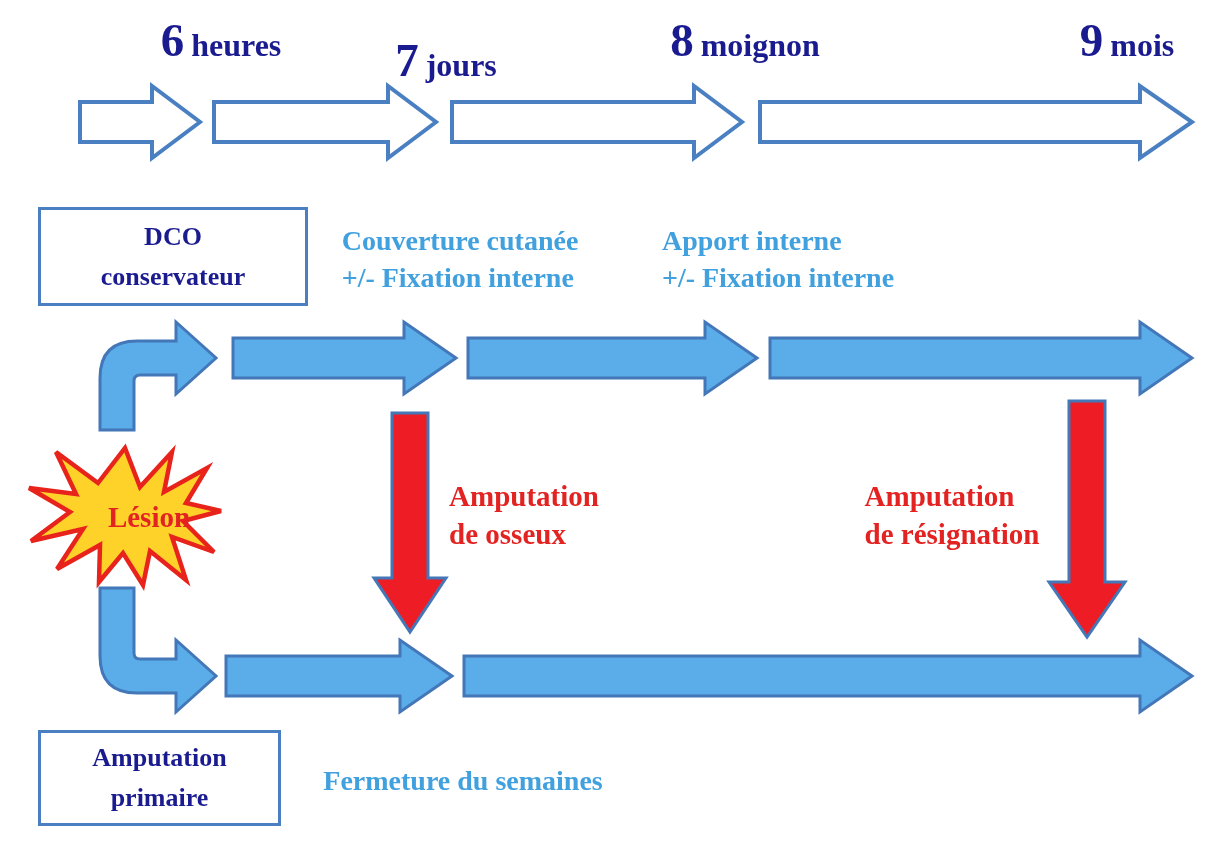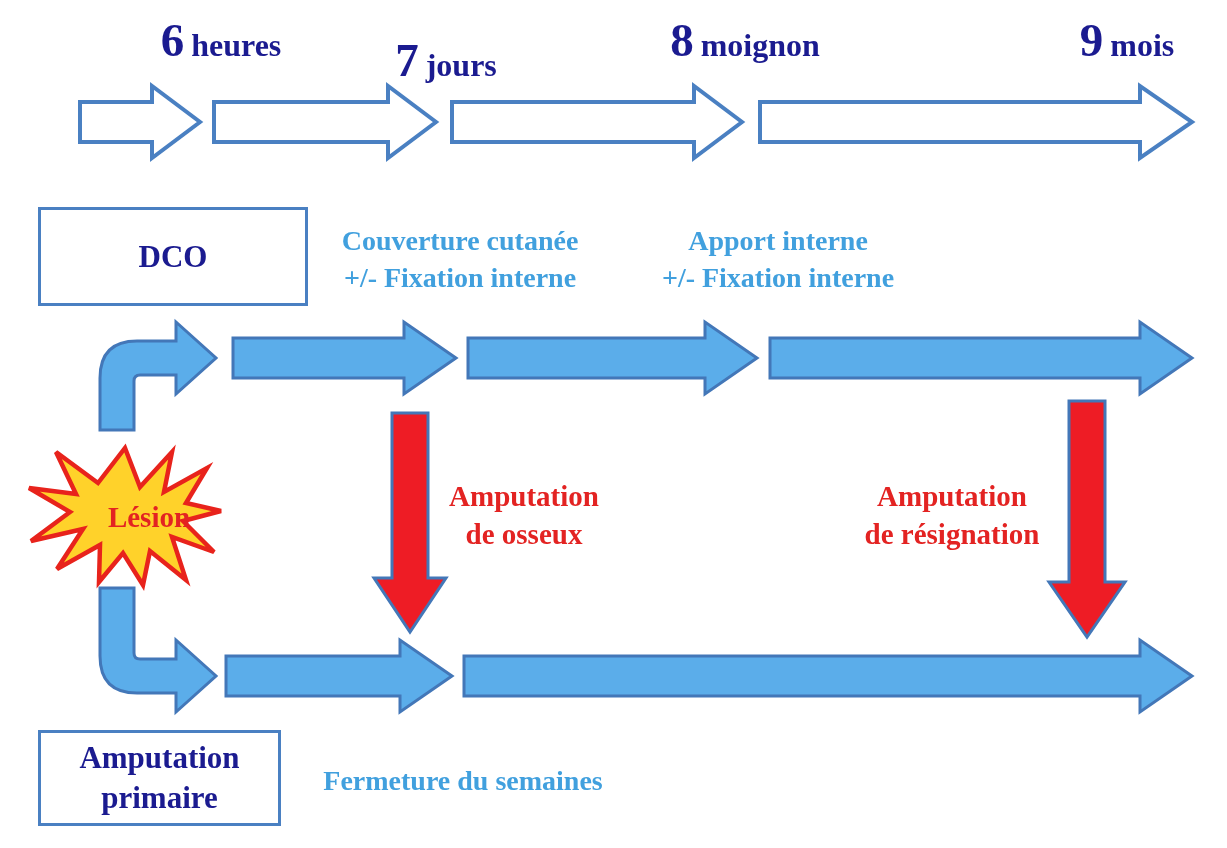--- a/index.html
+++ b/index.html
@@ -13,24 +13,24 @@
   .rarrow{fill:var(--c-red-fill,#ee1c25);stroke:var(--c-arrow-stroke,#4377b8);stroke-width:3;}
   .star{fill:var(--c-star-fill,#ffd22a);stroke:var(--c-star-stroke,#e8231c);stroke-width:4.5;stroke-linejoin:miter;}
 
   
   .milestone{position:absolute;transform:translateX(-50%);color:var(--c-navy,#1b1b90);
              font-weight:bold;white-space:nowrap;line-height:1;}
   .milestone .num{font-size:47px;}
   .milestone .unit{font-size:32px;margin-left:7px;}
 
   .box{position:absolute;background:#fff;border:3px solid var(--c-outline-arrow,#4a80c2);
-       color:var(--c-navy,#1b1b90);font-weight:bold;font-size:31px;line-height:40px;
+       color:var(--c-navy,#1b1b90);font-weight:bold;font-size:26px;line-height:40px;
        text-align:center;display:flex;flex-direction:column;justify-content:center;}
 
-  .note{position:absolute;transform:translateX(-50%);text-align:center;font-weight:bold;white-space:nowrap;}
+  .note{position:absolute;transform:translateX(-50%);font-weight:bold;white-space:nowrap;}
   .note.blue{color:var(--c-light-blue,#41a0de);font-size:28px;line-height:37px;}
   .note.red{color:var(--c-red-text,#e32322);font-size:29px;line-height:38px;}
 
   .lesion-label{position:absolute;transform:translate(-50%,-50%);color:var(--c-red-text,#e32322);
                 font-size:29px;font-weight:bold;white-space:nowrap;margin-left:24px;}
 </style>
 </head>
 <body>
 
 <div class="canvas">
@@ -65,20 +65,21 @@
   </div>
   <div class="milestone" style="left:745px;top:17px;">
     <span class="num">8</span><span class="unit">moignon</span>
   </div>
   <div class="milestone" style="left:1127px;top:17px;">
     <span class="num">9</span><span class="unit">mois</span>
   </div>
 
   <div class="box" style="left:38px;top:207px;width:264px;height:93px;">
     <span>DCO</span>
+    <span>conservateur</span>
   </div>
   <div class="box" style="left:38px;top:730px;width:237px;height:90px;">
     <span>Amputation</span>
     <span>primaire</span>
   </div>
 
   <div class="note blue" style="left:460px;top:222px;">
     <div>Couverture cutanée</div>
     <div>+/- Fixation interne</div>
   </div>

